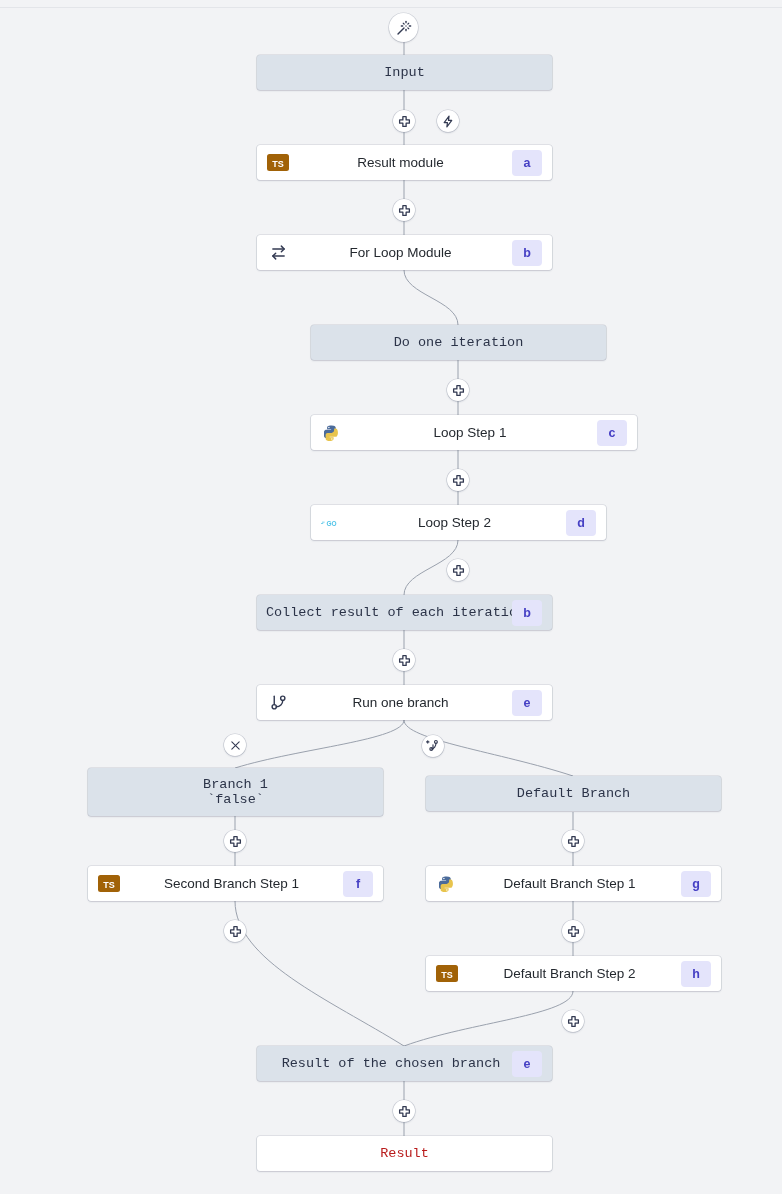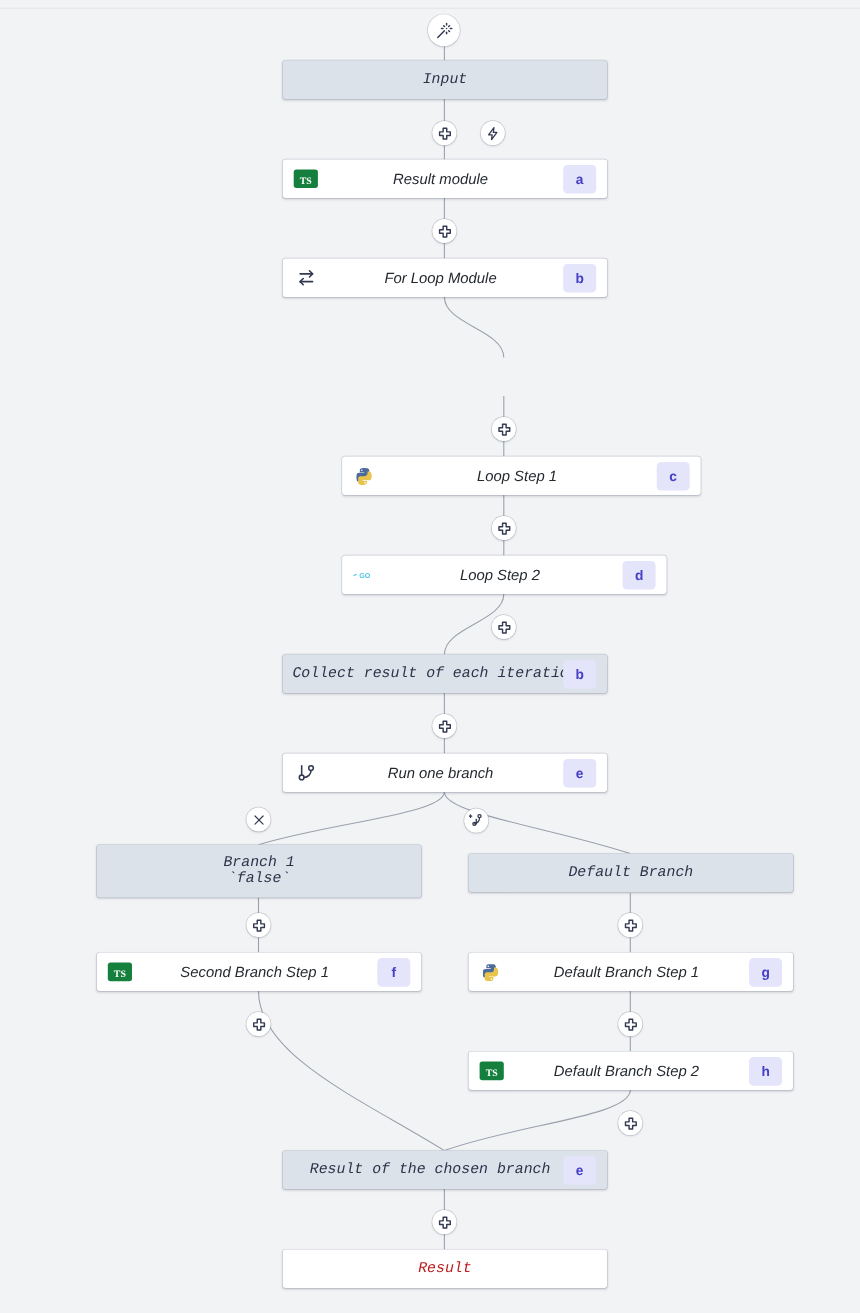--- a/index.html
+++ b/index.html
@@ -59,21 +59,20 @@
     background: #ffffff;
     justify-content: center;
     font-family: "Liberation Mono", "DejaVu Sans Mono", monospace;
     font-size: 13.5px;
     color: #b91c1c;
   }
   .node-label-center {
     flex: 1;
     text-align: center;
     white-space: pre;
-    font-style: italic;
   }
   .node .lead-icon {
     width: 22px;
     height: 22px;
     flex: 0 0 22px;
     display: flex;
     align-items: center;
     justify-content: center;
   }
   .badge {
@@ -119,30 +118,30 @@
     height: 29px;
     border-radius: 50%;
     background: #ffffff;
     box-shadow: 0 1px 2px rgba(20,30,60,0.14), 0 0 0 0.6px rgba(150,158,172,0.40);
     display: flex;
     align-items: center;
     justify-content: center;
   }
   .ts-icon {
     width: 33px; height: 17px;
-    background: #15803d;
+    background: #a16207;
     border-radius: 2.5px;
     color: #fff;
     font-size: 9px;
     font-weight: bold;
     display: flex;
     align-items: flex-end;
     justify-content: center;
     line-height: 11px;
-    font-family: Liberation Serif, serif;
+    font-family: Liberation Sans, sans-serif;
     padding-bottom: 1px;
     box-sizing: border-box;
   }
 </style>
 </head>
 <body>
 
 <div id="canvas">
 
   <div class="top-divider"></div>
@@ -233,20 +232,23 @@
         <path d="M16 3l4 4-4 4"></path>
           <path d="M20 7H4"></path>
         <path d="M8 21l-4-4 4-4"></path>
           <path d="M4 17h16"></path>
       </svg>
     </span>
     <span class="node-label-center">For Loop Module</span>
     <span class="badge">b</span>
   </div>
 
+  <div class="node virtual" style="left:311px; top:325px; width:295px; height:35px;">
+    <span class="node-label-center">Do one iteration</span>
+  </div>
 
   <div class="edge-btn" style="left:447px; top:379px;">
     <svg width="13" height="13" viewBox="0 0 24 24" fill="none" stroke="#333a52" stroke-width="2.4" stroke-linejoin="round">
       <path d="M9 3h6v6h6v6h-6v6H9v-6H3V9h6z"></path>
     </svg>
   </div>
 
   <div class="node module" style="left:311px; top:415px; width:326px; height:35px;gap:39px;">
     <span class="lead-icon">
       <svg width="17" height="17" viewBox="0 0 24 24">

